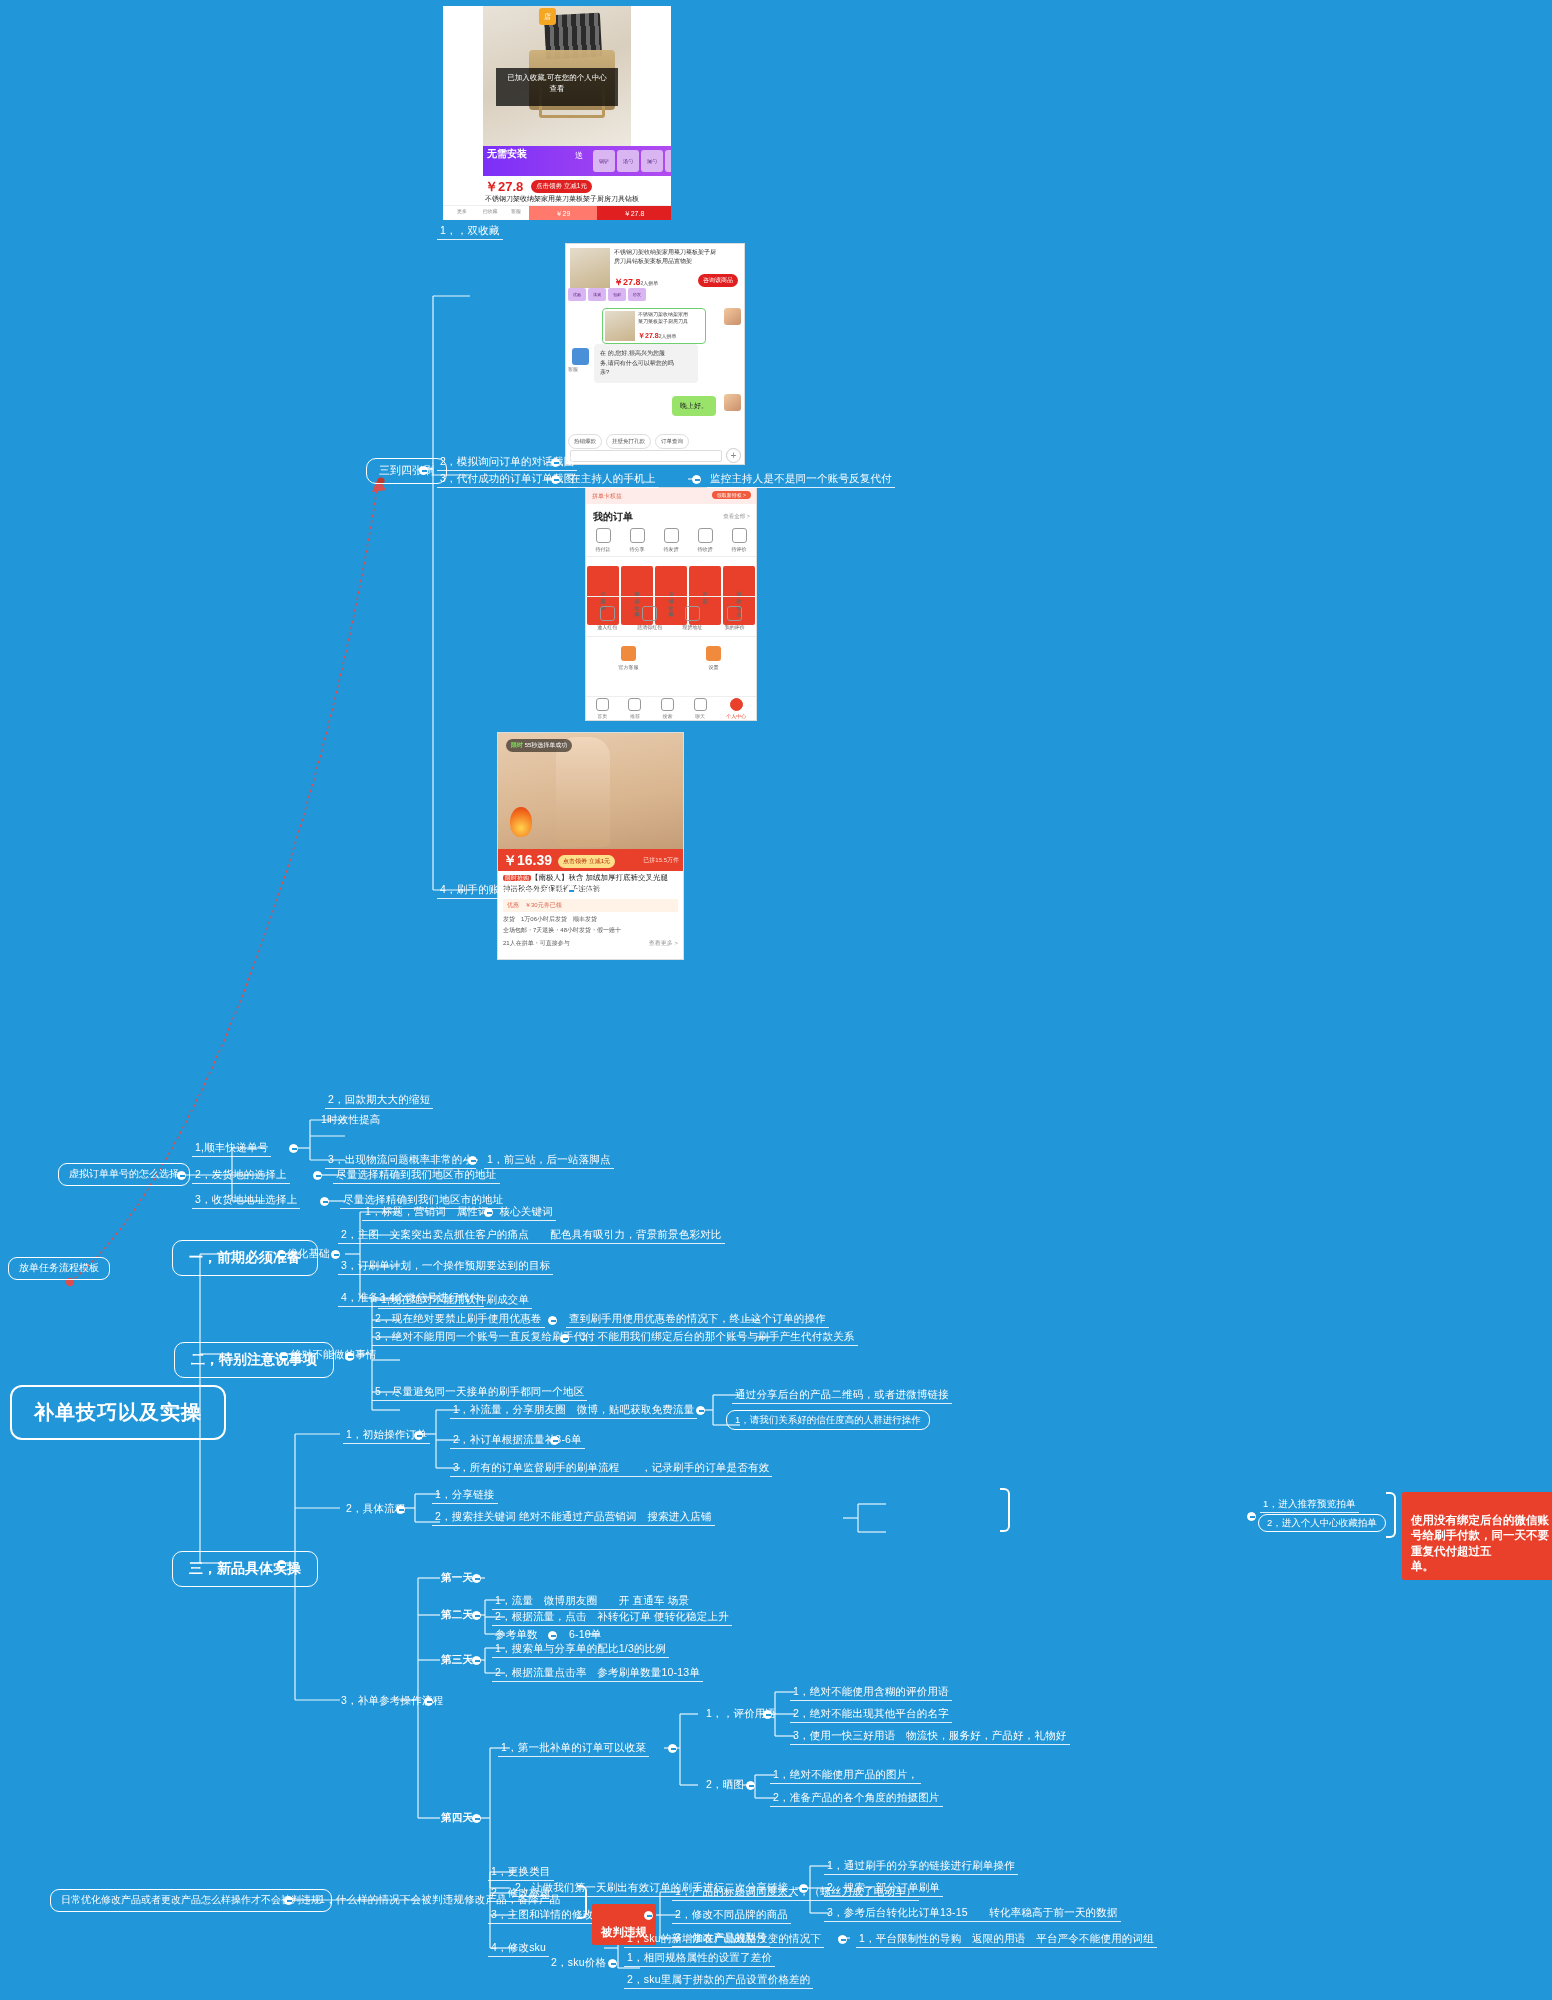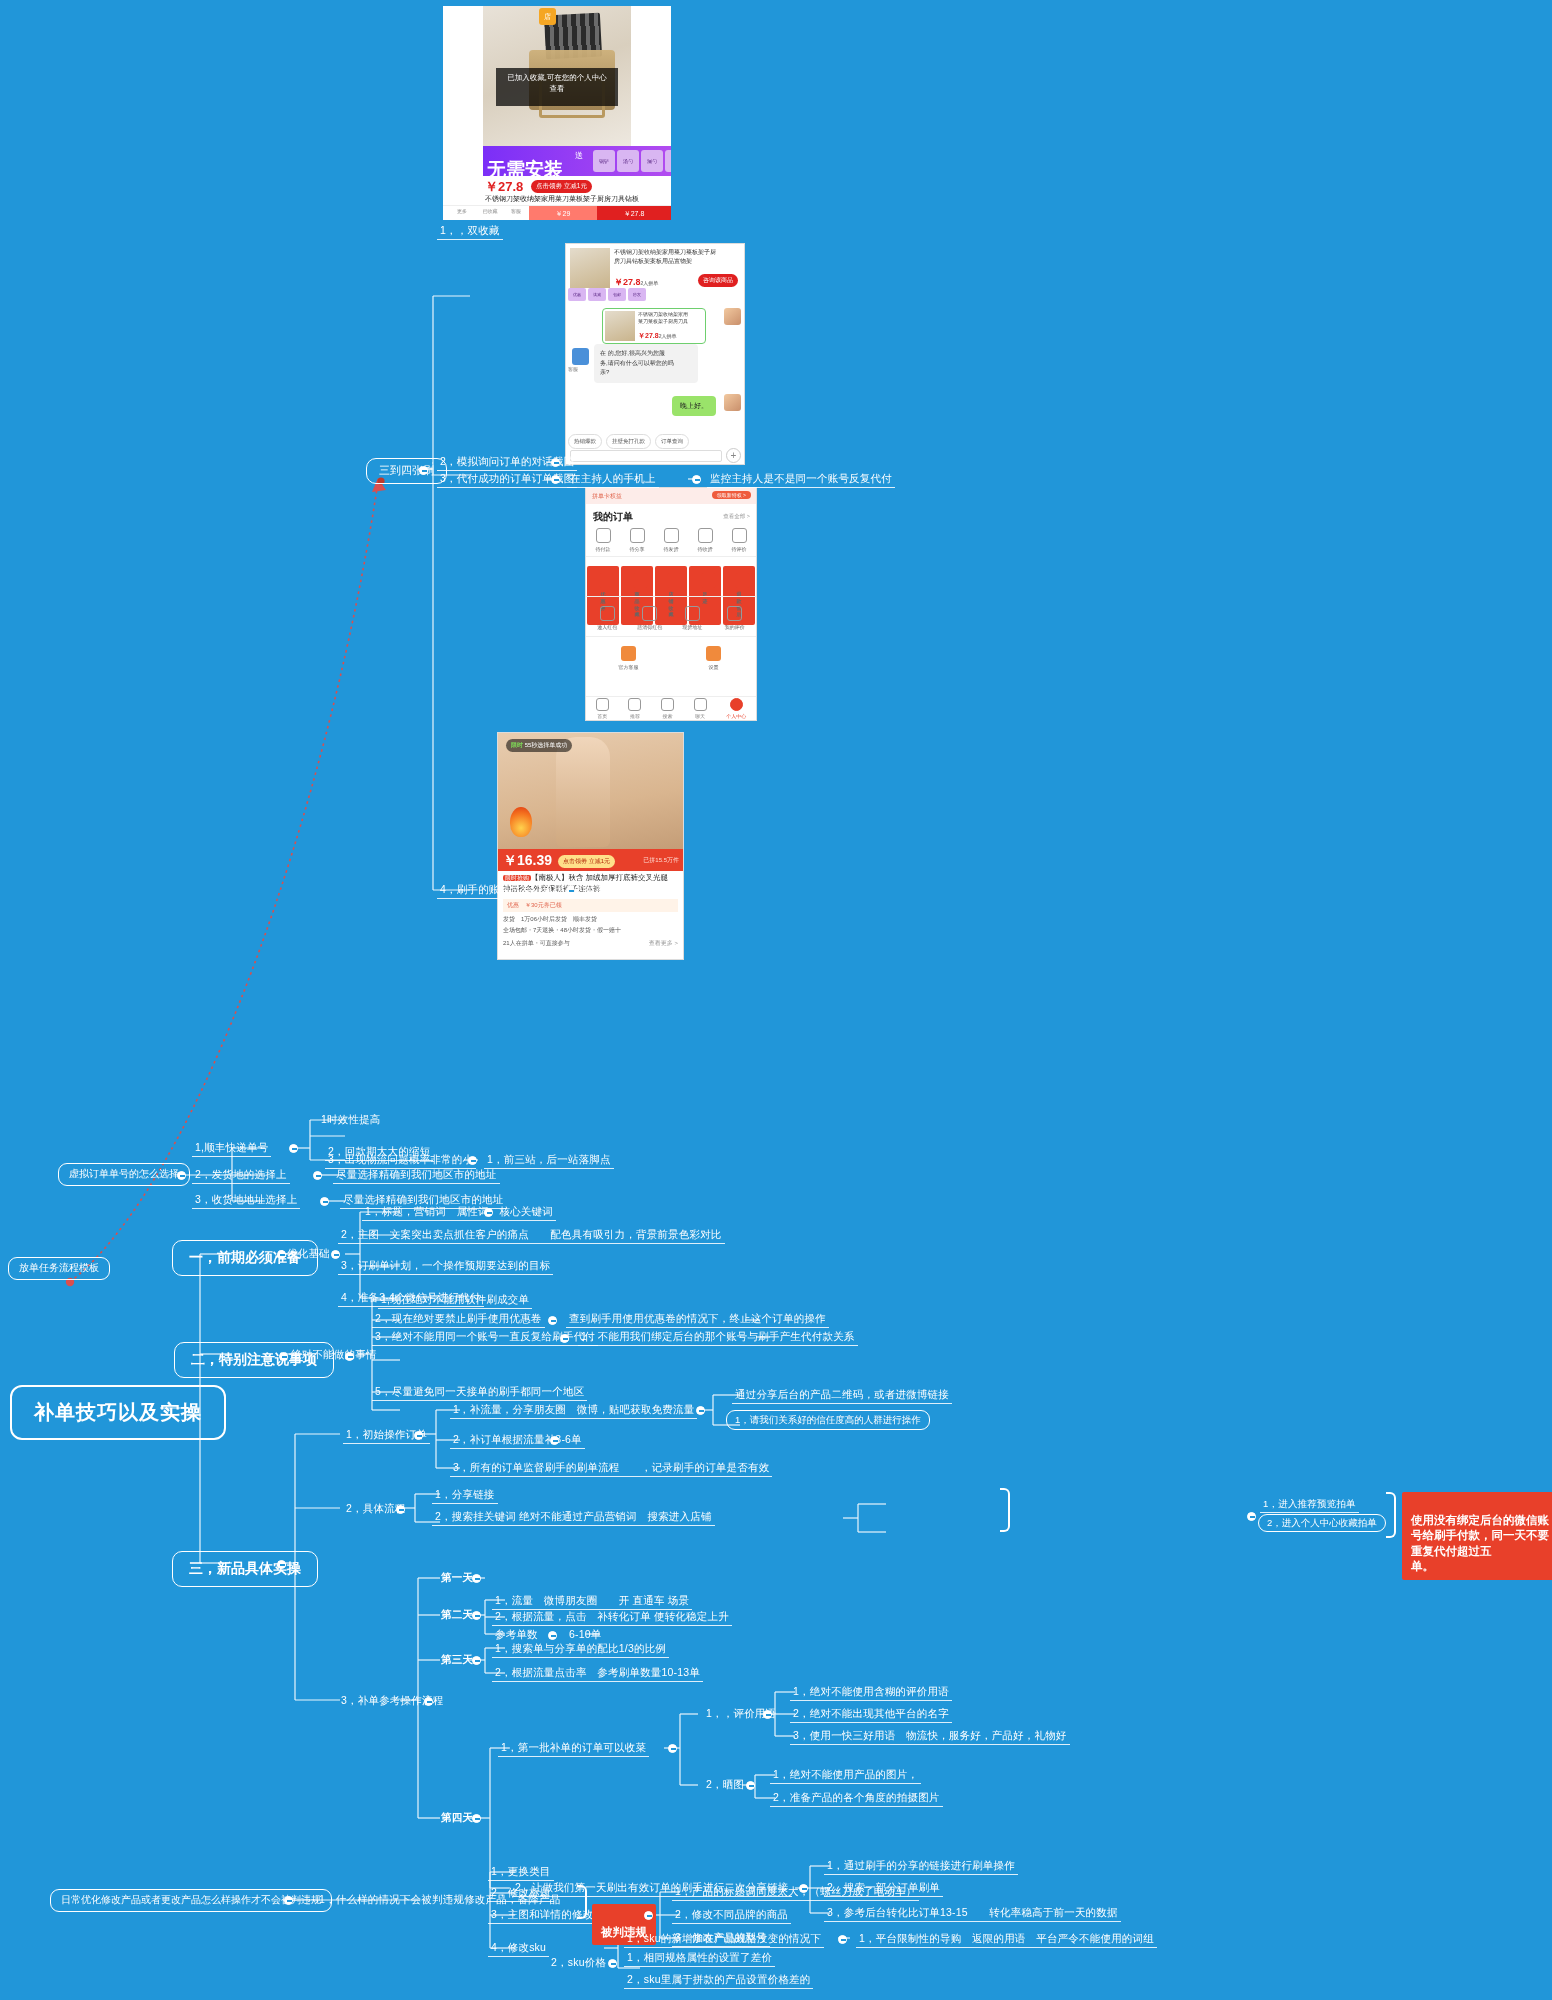--- a/index.html
+++ b/index.html
@@ -64,21 +64,21 @@
   #shot1 .holder{position:absolute;left:46px;top:44px;width:86px;height:60px;
     background:linear-gradient(180deg,#cdb07a,#9c7f4e);border-radius:4px;opacity:.95;}
   #shot1 .holder2{position:absolute;left:56px;top:72px;width:66px;height:40px;
     border:3px solid #b9995f;border-radius:3px;}
   #shot1 .ov{position:absolute;left:53px;top:62px;width:122px;height:38px;background:rgba(0,0,0,.72);
     color:#fff;font-size:7.5px;line-height:1.5;padding:4px 6px;text-align:center;}
   #shot1 .badge{position:absolute;left:96px;top:2px;width:17px;height:17px;border-radius:3px;background:#f5a623;
     color:#fff;font-size:7px;text-align:center;line-height:17px;}
   #shot1 .purple{position:absolute;left:40px;top:140px;width:188px;height:30px;
     background:linear-gradient(90deg,#7b2ff7,#b24cf0);color:#fff;}
-  #shot1 .purple b{position:absolute;left:4px;top:11px;font-size:19px;}
+  #shot1 .purple b{position:absolute;left:4px;top:1px;font-size:10px;}
   #shot1 .purple .s{position:absolute;left:92px;top:4px;font-size:8px;}
   #shot1 .chips{position:absolute;left:150px;top:144px;display:flex;gap:2px;}
   #shot1 .chips i{display:block;width:22px;height:22px;border-radius:3px;background:#d9b6f2;font-style:normal;
     font-size:5px;color:#5c2a86;text-align:center;line-height:22px;}
   #shot1 .price{position:absolute;left:42px;top:172px;color:#e02020;font-size:13px;font-weight:bold;}
   #shot1 .pbtn{position:absolute;left:88px;top:174px;background:#e02020;color:#fff;font-size:6.5px;
     padding:2px 5px;border-radius:7px;}
   #shot1 .ttl{position:absolute;left:42px;top:188px;width:184px;font-size:7px;color:#222;line-height:1.3;}
   #shot1 .bar{position:absolute;left:0;top:199px;width:228px;height:15px;background:#fff;border-top:1px solid #eee;}
   #shot1 .bar .i{position:absolute;top:2px;font-size:5px;color:#888;text-align:center;width:26px;}
@@ -452,21 +452,21 @@
 </div>
 <div class="bul" style="left:177px;top:1171px"></div>
 
 <div class="node" style="left:192px;top:1140px">
   <div class="t">1,顺丰快递单号</div>
 </div>
 <div class="bul" style="left:289px;top:1144px"></div>
 <div class="node" style="left:318px;top:1112px">
   <div class="t nb">1时效性提高</div>
 </div>
-<div class="node" style="left:325px;top:1144px">
+<div class="node" style="left:325px;top:1092px">
   <div class="t">2，回款期大大的缩短</div>
 </div>
 <div class="node" style="left:325px;top:1152px">
   <div class="t">3，出现物流问题概率非常的小</div>
 </div>
 <div class="bul" style="left:468px;top:1156px"></div>
 <div class="node" style="left:484px;top:1152px">
   <div class="t">1，前三站，后一站落脚点</div>
 </div>
 

